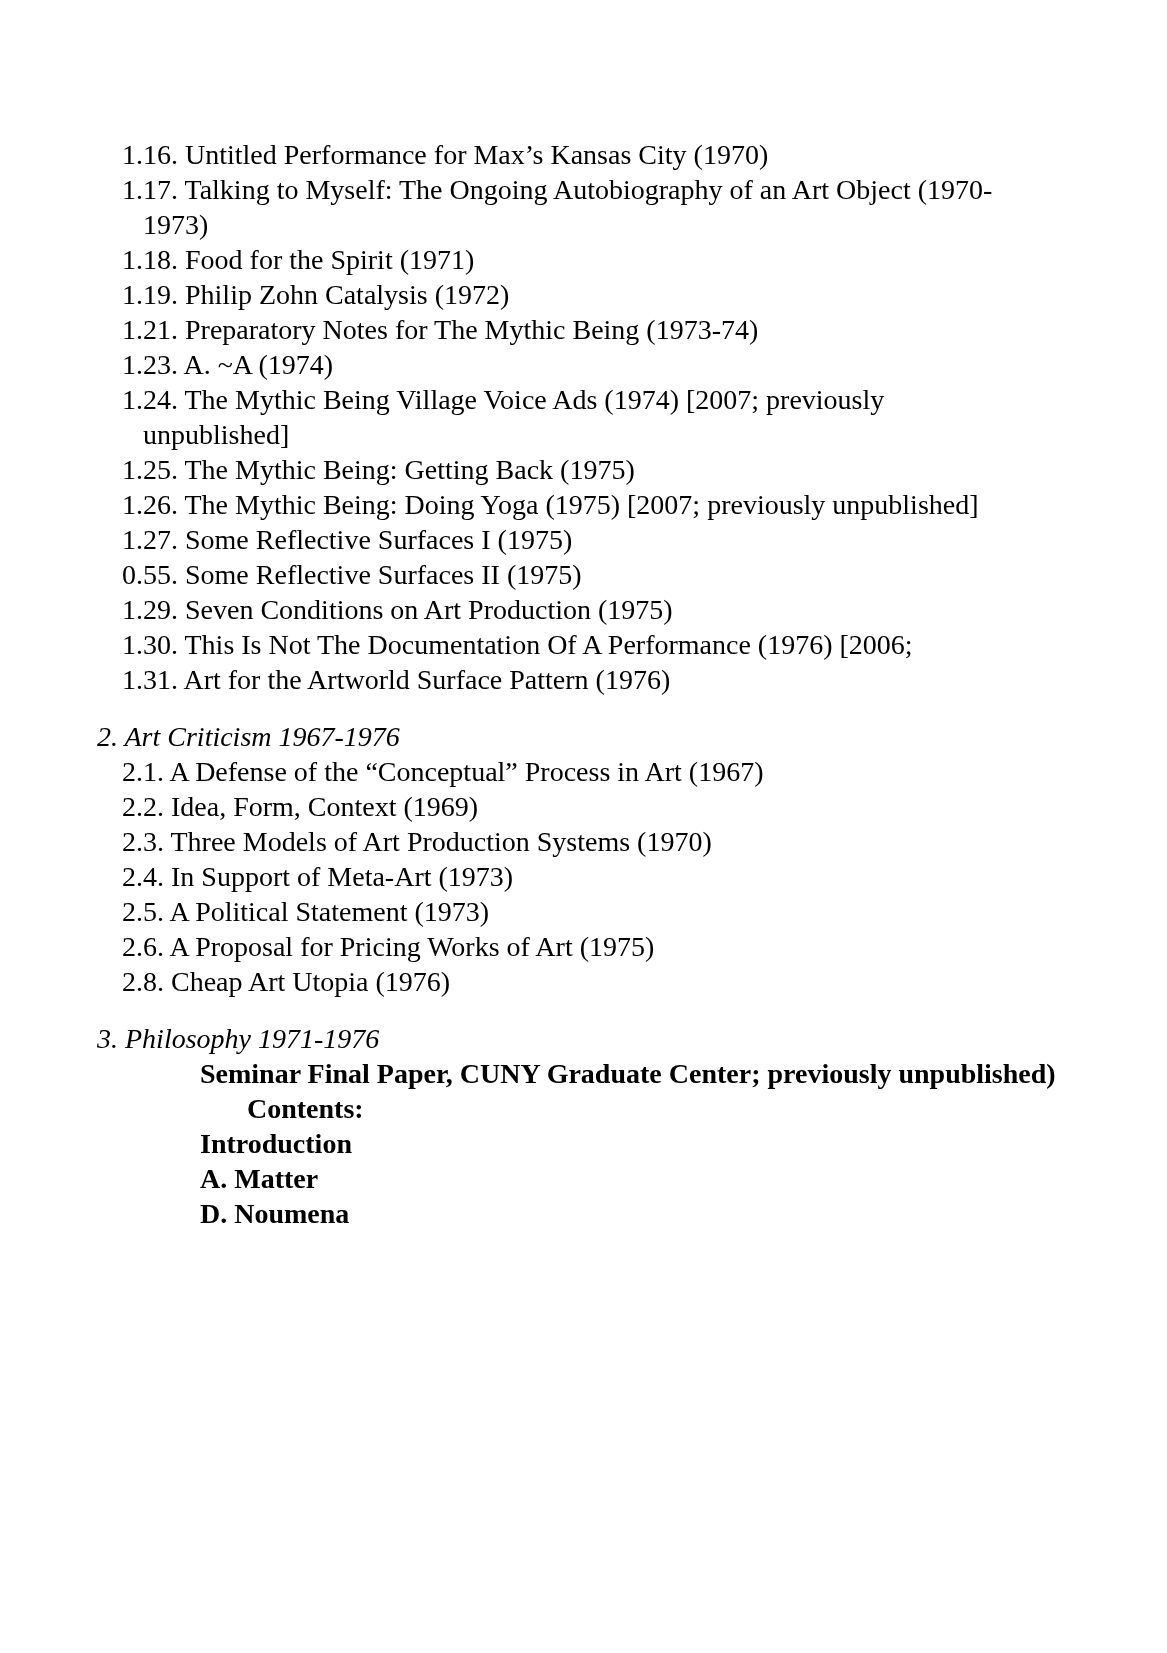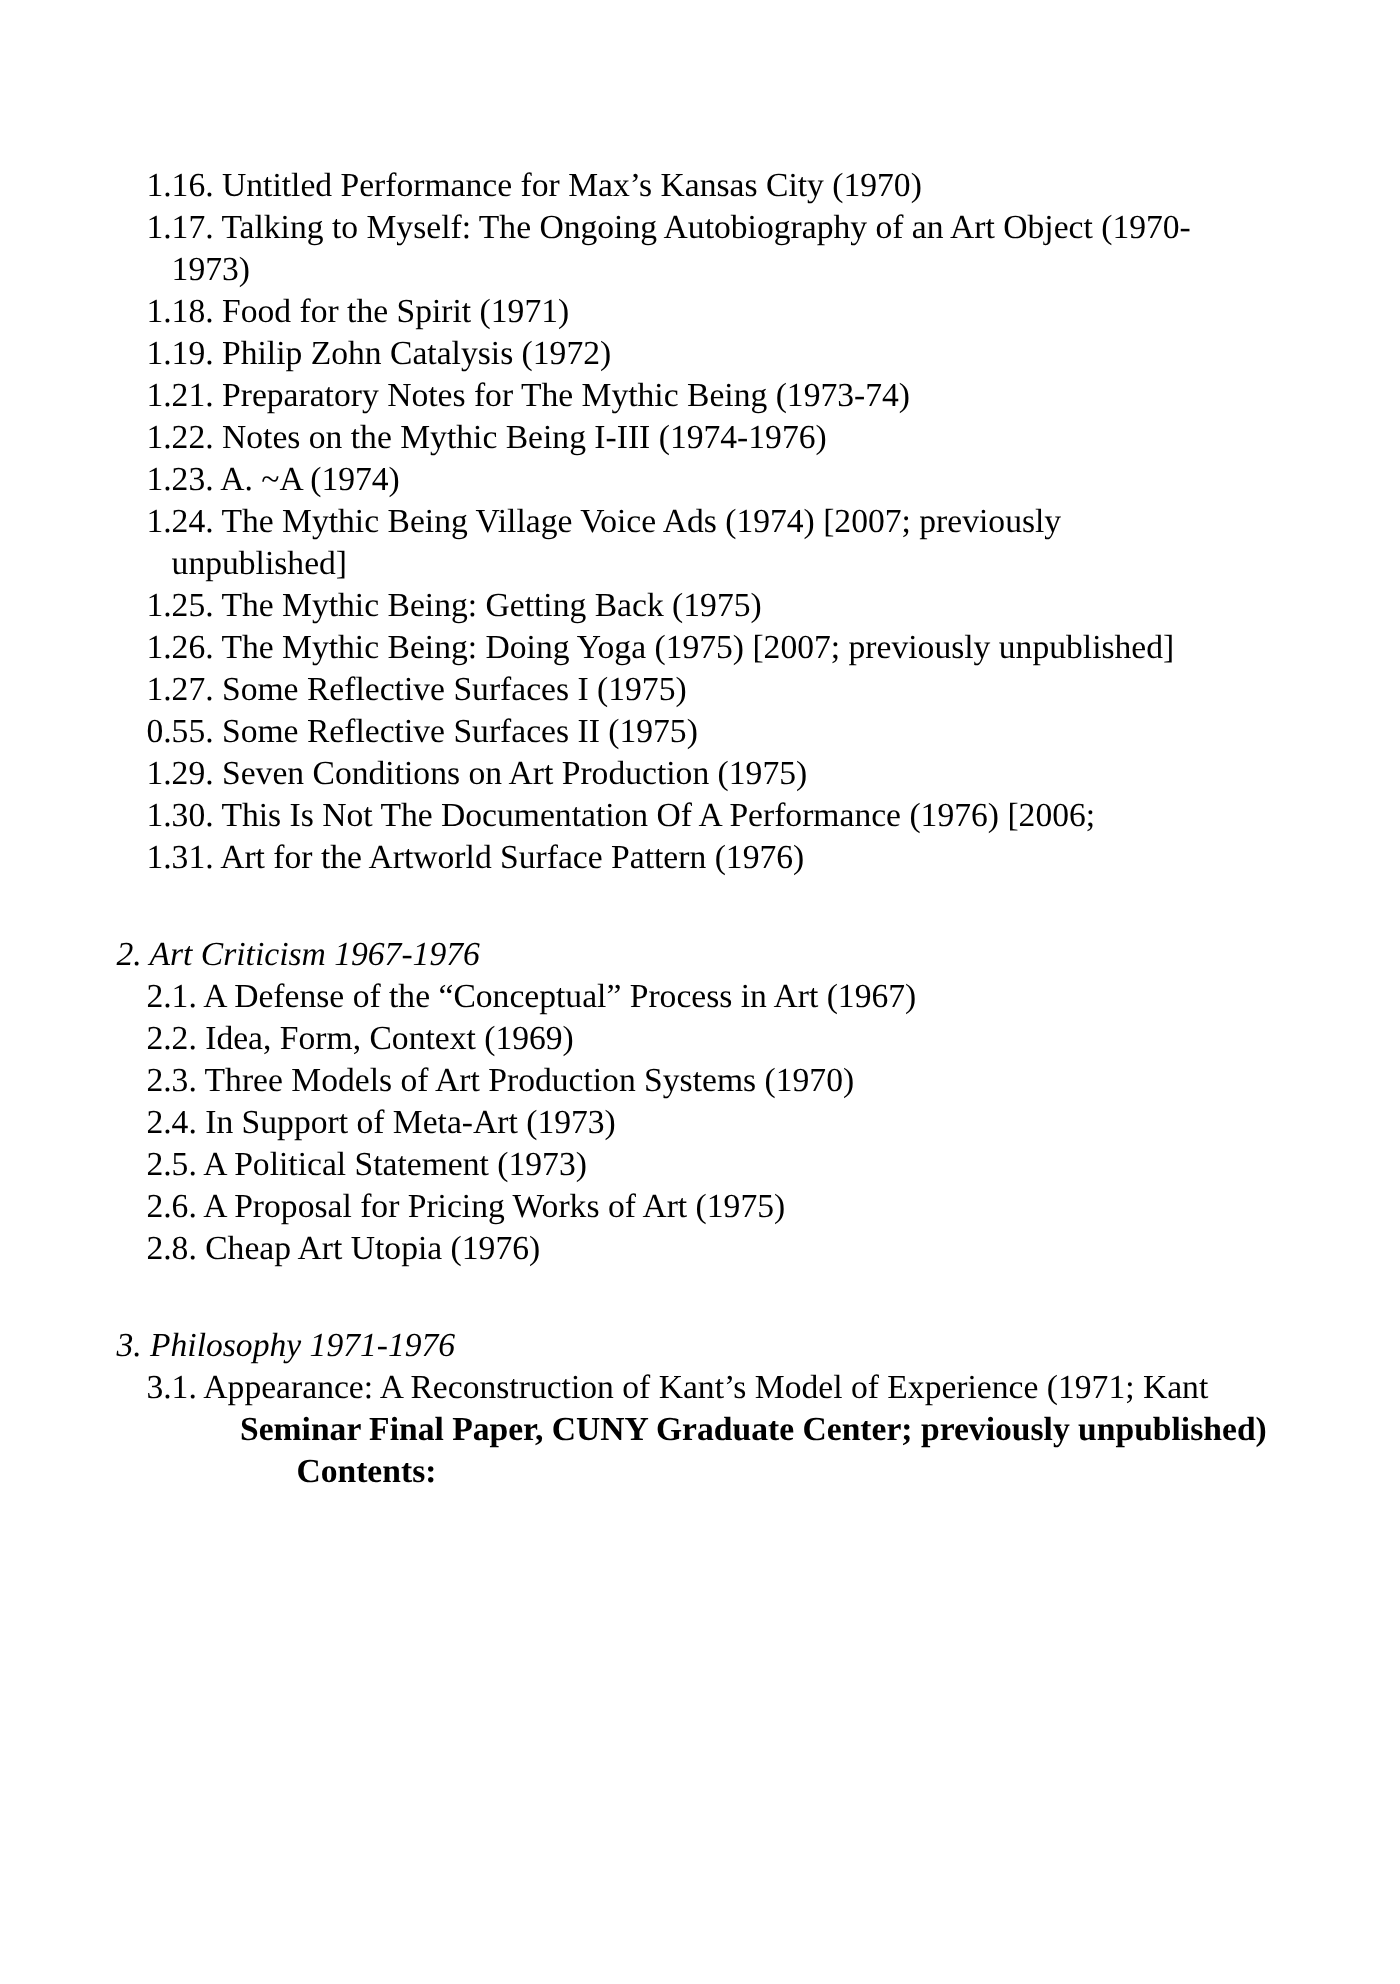--- a/index.html
+++ b/index.html
@@ -12,37 +12,36 @@
     color: #000000;
     font-family: "Liberation Serif", "DejaVu Serif", serif;
     font-size: 28px;
     line-height: 35px;
     padding-top: 137px;
     overflow: hidden;
   }
   .ln { white-space: nowrap; }
   .item     { padding-left: 122px; }  
   .cont     { padding-left: 143px; }  
-  .heading  { padding-left: 97px;  font-style: italic; margin-top: 46px; }
+  .heading  { padding-left: 97px;  font-style: italic; margin-top: 22px; }
   .deep     { padding-left: 200px; font-weight: bold; }  
   .contents { padding-left: 247px; font-weight: 700; }
 </style>
 </head>
 <body>
 
 <div class="page">
 
   <div>
     <div class="ln item">1.16. Untitled Performance for Max’s Kansas City (1970)</div>
     <div class="ln item">1.17. Talking to Myself: The Ongoing Autobiography of an Art Object (1970-</div>
     <div class="ln cont">1973)</div>
     <div class="ln item">1.18. Food for the Spirit (1971)</div>
     <div class="ln item">1.19. Philip Zohn Catalysis (1972)</div>
     <div class="ln item">1.21. Preparatory Notes for The Mythic Being (1973-74)</div>
-    <div class="ln item">1.22. Notes on the Mythic Being I-III (1974-1976)</div>
     <div class="ln item">1.23. A. ~A (1974)</div>
     <div class="ln item">1.24. The Mythic Being Village Voice Ads (1974) [2007; previously</div>
     <div class="ln cont">unpublished]</div>
     <div class="ln item">1.25. The Mythic Being: Getting Back (1975)</div>
     <div class="ln item">1.26. The Mythic Being: Doing Yoga (1975) [2007; previously unpublished]</div>
     <div class="ln item">1.27. Some Reflective Surfaces I (1975)</div>
     <div class="ln item">0.55. Some Reflective Surfaces II (1975)</div>
     <div class="ln item">1.29. Seven Conditions on Art Production (1975)</div>
     <div class="ln item">1.30. This Is Not The Documentation Of A Performance (1976) [2006;</div>
     <div class="ln item">1.31. Art for the Artworld Surface Pattern (1976)</div>
@@ -54,21 +53,20 @@
     <div class="ln item">2.2. Idea, Form, Context (1969)</div>
     <div class="ln item">2.3. Three Models of Art Production Systems (1970)</div>
     <div class="ln item">2.4. In Support of Meta-Art (1973)</div>
     <div class="ln item">2.5. A Political Statement (1973)</div>
     <div class="ln item">2.6. A Proposal for Pricing Works of Art (1975)</div>
     <div class="ln item">2.8. Cheap Art Utopia (1976)</div>
   </div>
 
   <div>
     <div class="ln heading">3. Philosophy 1971-1976</div>
-    <div class="ln item">3.1. Appearance: A Reconstruction of Kant’s Model of Experience (1971; Kant</div>
     <div class="ln deep">Seminar Final Paper, CUNY Graduate Center; previously unpublished)</div>
     <div class="ln contents">Contents:</div>
     <div class="ln deep">Introduction</div>
     <div class="ln deep">A. Matter</div>
     <div class="ln deep">D. Noumena</div>
     <div class="ln deep">C. Synthesis</div>
   </div>
 
 </div>
 

